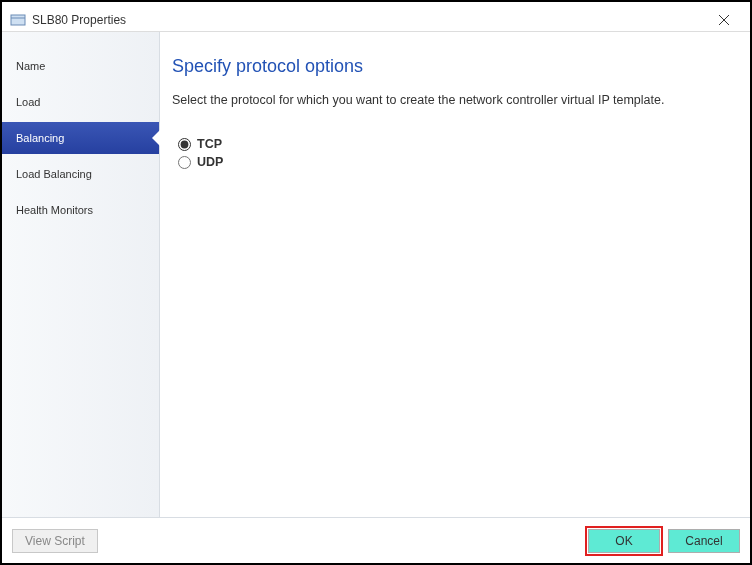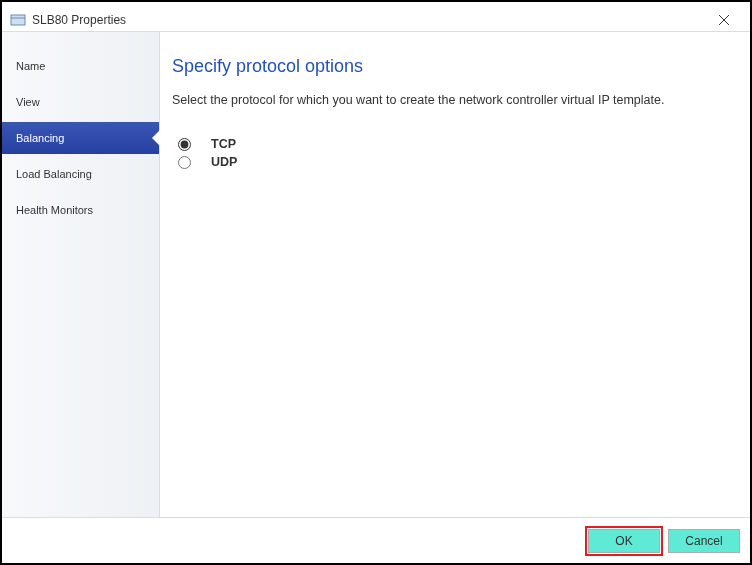--- a/index.html
+++ b/index.html
@@ -87,21 +87,21 @@
     margin: 0 0 16px 0;
   }
   .desc {
     font-size: 12.5px;
     color: #333;
     margin-bottom: 28px;
   }
   .radio-row {
     display: flex;
     align-items: center;
-    gap: 20px;
+    gap: 6px;
     padding: 2px 0 2px 6px;
     font-size: 12.5px;
     cursor: pointer;
   }
   .radio-row input[type="radio"] {
     margin: 0;
     accent-color: #333;
   }
   .radio-row label { font-weight: 700; cursor: pointer; }
   .footer {
@@ -157,21 +157,21 @@
       </svg>
     </div>
   </div>
 
   <div class="body">
     <div class="sidebar">
       <div class="nav-item">
         <span>Name</span>
       </div>
       <div class="nav-item">
-        <span>View</span>
+        <span>Load</span>
       </div>
       <div class="nav-item active">
         <span>Balancing</span>
       </div>
       <div class="nav-item">
         <span>Load Balancing</span>
       </div>
       <div class="nav-item">
         <span>Health Monitors</span>
       </div>
@@ -186,18 +186,19 @@
         <label for="r-tcp">TCP</label>
       </div>
       <div class="radio-row">
         <input type="radio" id="r-udp" name="proto" style="">
         <label for="r-udp">UDP</label>
       </div>
     </div>
   </div>
 
   <div class="footer">
+    <button class="btn viewscript">View Script</button>
     <div class="spacer"></div>
     <button class="btn ok">OK</button>
     <button class="btn">Cancel</button>
   </div>
 
 </div>
 
 </body></html>

